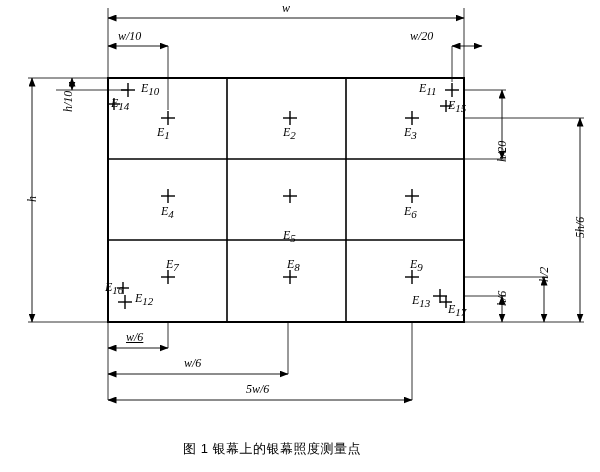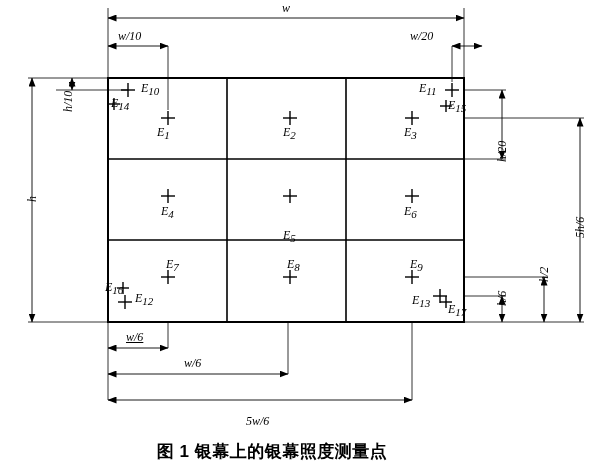--- a/index.html
+++ b/index.html
@@ -53,22 +53,22 @@
     transform-origin: 0 0;
   }
   .caption {
     position: absolute;
     left: 0;
     top: 440px;
     width: 544px;
     text-align: center;
     font-family: "Liberation Sans", sans-serif;
     font-style: normal;
-    font-weight: bold;
-    font-size: 17px;
+    font-weight: normal;
+    font-size: 13px;
     letter-spacing: 0.5px;
     color: #000;
   }
 </style>
 </head>
 <body>
 
 <div id="figure-root">
 
   <svg class="diagram" viewBox="0 0 600 472">
@@ -271,19 +271,19 @@
   </div>
   <div class="dim vert" style="left:496px; top:306px; transform: rotate(-90deg);">
     <span>h/6</span>
   </div>
   <div class="dim" style="left:126px; top:331px;text-decoration:underline;">
     <span>w/6</span>
   </div>
   <div class="dim" style="left:184px; top:357px;">
     <span>w/6</span>
   </div>
-  <div class="dim" style="left:246px; top:383px;margin-top:32px;">
+  <div class="dim" style="left:246px; top:383px;">
     <span>5w/6</span>
   </div>
 
   <div class="caption">图 1   银幕上的银幕照度测量点</div>
 
 </div>
 
 </body></html>

